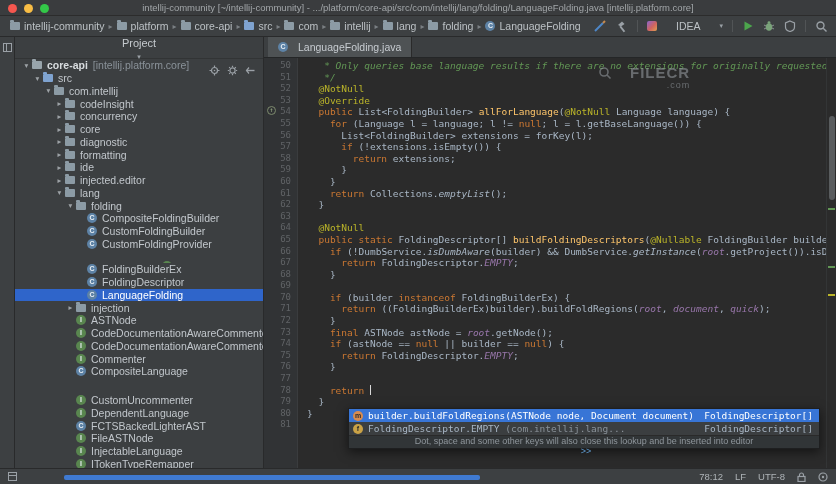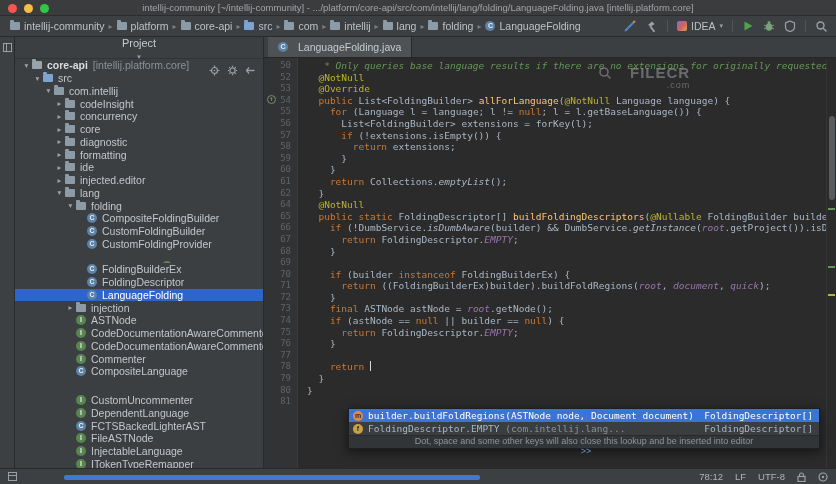--- a/index.html
+++ b/index.html
@@ -23,21 +23,21 @@
   .bc-item { display:flex; align-items:center; gap:4px; padding:0 2px; font-size:10.5px; color:#bcc1c5; white-space:nowrap; }
   .bc-sep { color:#7a7f83; font-size:8px; padding:0 2px; }
   .bc-icon { width:10px; height:8px; border-radius:1px; position:relative; display:inline-block; background:#8c9ba5; }
   .bc-icon::before { content:""; position:absolute; top:-2px; left:0; width:4px; height:2px; background:inherit; border-radius:1px 1px 0 0; }
   .bc-icon.source-folder { background:#7fa3d0; }
   .bc-icon.class { width:10px; height:10px; border-radius:50%; background:#5d82a5; color:#e8eef3;
     font-size:7px; font-weight:bold; line-height:10px; text-align:center; }
   .bc-icon.class::before { display:none; }
   .toolbar-right { margin-left:auto; display:flex; align-items:center; gap:9px; }
   .tsep { width:1px; height:12px; background:#515456; }
-  .run-combo { display:flex; align-items:center; gap:4px; color:#bcc1c5; font-size:10.5px; }
+  .run-combo { display:flex; align-items:center; gap:19px; color:#bcc1c5; font-size:10.5px; }
   .combo-icon { width:10px; height:10px; border-radius:2px;
     background:linear-gradient(135deg,#8a64d0 0%,#d0645f 55%,#e0a050 100%); }
   .dd-arrow { font-size:7px; color:#9aa0a6; }
 
   
   .main { display:flex; height:431px; }
   .stripe { width:15px; background:#3d4042; border-right:1px solid #292a2b; position:relative; }
   .stripe-icon { position:absolute; top:6px; left:3px; width:9px; height:9px; border:1px solid #9aa0a6; }
   .stripe-icon::before { content:""; position:absolute; left:2px; top:0; bottom:0; width:1px; background:#9aa0a6; }
 
@@ -418,20 +418,24 @@
         </div>
       </div>
       <div class="editor-area">
         <div class="gutter-bg"></div>
         <div class="lines">
             <div class="eline">
               <span class="gut">50</span>
               <span class="code"><span class="c">   * Only queries base language results if there are no extensions for originally requested</span></span>
             </div>
             <div class="eline">
+              <span class="gut">51</span>
+              <span class="code"><span class="c">   */</span></span>
+            </div>
+            <div class="eline">
               <span class="gut">52</span>
               <span class="code"><span class="p">  </span><span class="a">@NotNull</span></span>
             </div>
             <div class="eline">
               <span class="gut">53</span>
               <span class="code"><span class="p">  </span><span class="a">@Override</span></span>
             </div>
             <div class="eline">
               <span class="gut">54<span class="gicon">↑</span></span>
               <span class="code"><span class="p">  </span><span class="k">public</span><span class="p"> List&lt;FoldingBuilder&gt; </span><span class="m">allForLanguage</span><span class="p">(</span><span class="a">@NotNull</span><span class="p"> Language language) {</span></span>
@@ -460,20 +464,24 @@
               <span class="gut">60</span>
               <span class="code"><span class="p">    }</span></span>
             </div>
             <div class="eline">
               <span class="gut">61</span>
               <span class="code"><span class="p">    </span><span class="k">return</span><span class="p"> Collections.</span><span class="s">emptyList</span><span class="p">();</span></span>
             </div>
             <div class="eline">
               <span class="gut">62</span>
               <span class="code"><span class="p">  }</span></span>
+            </div>
+            <div class="eline">
+              <span class="gut">63</span>
+              <span class="code"></span>
             </div>
             <div class="eline">
               <span class="gut">64</span>
               <span class="code"><span class="p">  </span><span class="a">@NotNull</span></span>
             </div>
             <div class="eline">
               <span class="gut">65</span>
               <span class="code"><span class="p">  </span><span class="k">public static</span><span class="p"> FoldingDescriptor[] </span><span class="m">buildFoldingDescriptors</span><span class="p">(</span><span class="a">@Nullable</span><span class="p"> FoldingBuilder builder</span></span>
             </div>
             <div class="eline">

